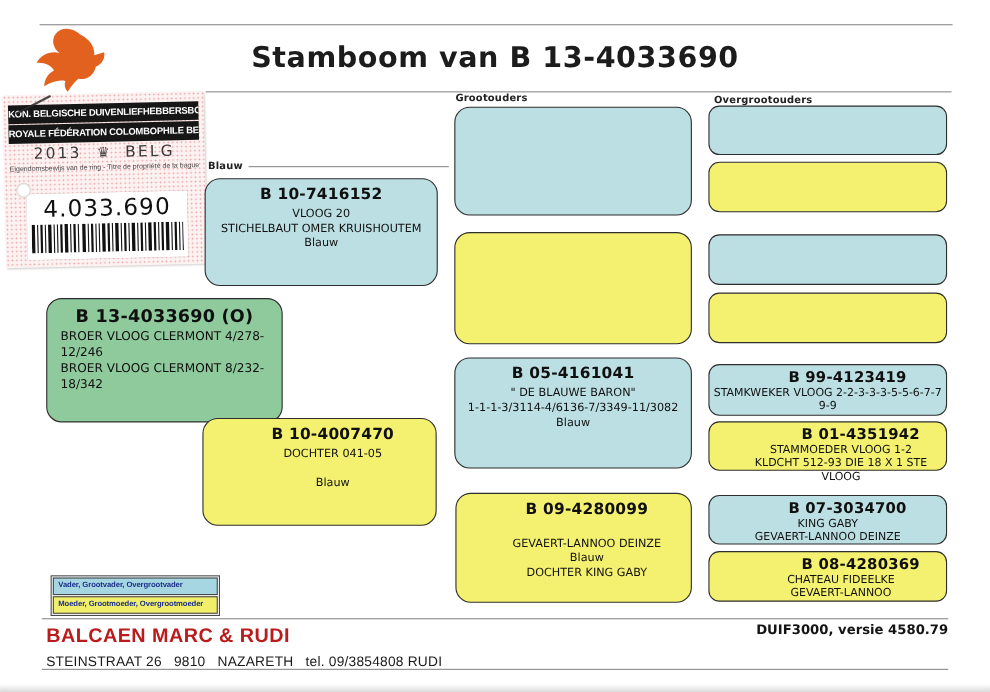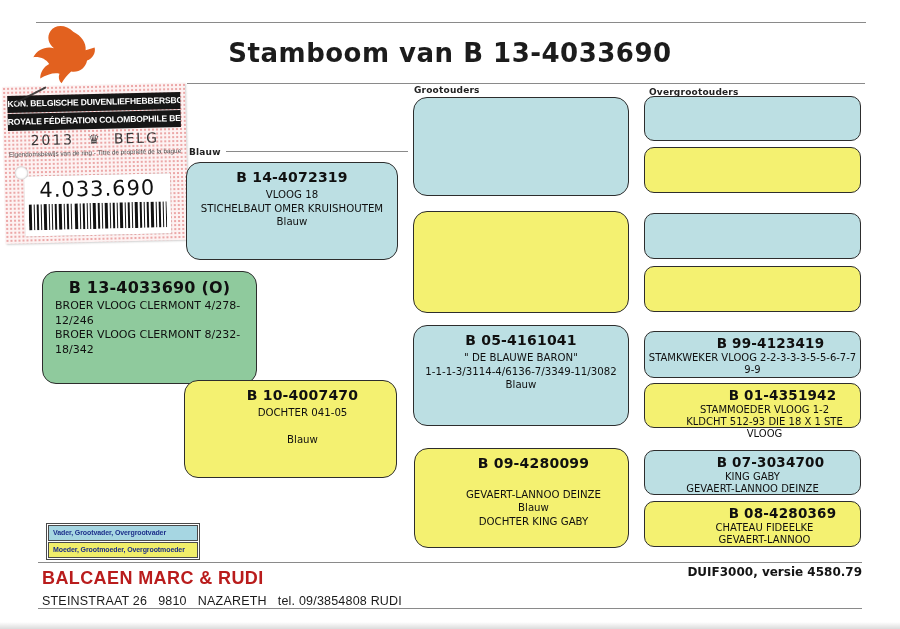--- a/index.html
+++ b/index.html
@@ -180,22 +180,22 @@
     <div class="hole-punch"></div>
     <div class="pen-stroke"></div>
   </div>
 
   <div class="gen-label" style="left:189px;top:147px;">Blauw</div>
   <div class="hline" style="top:151px;left:226px;width:182px;"></div>
   <div class="gen-label" style="left:414px;top:85px;">Grootouders</div>
   <div class="gen-label" style="left:649px;top:87px;">Overgrootouders</div>
 
   <div class="pbox blue" style="left:186px;top:162px;width:212px;height:98px;">
-    <div class="pbox-title">B 14-4072319</div>
-    <div class="pbox-body">VLOOG 18
+    <div class="pbox-title">B 10-7416152</div>
+    <div class="pbox-body">VLOOG 20
 STICHELBAUT OMER KRUISHOUTEM
 Blauw</div>
   </div>
 
   <div class="pbox green subject" style="left:42px;top:271px;width:215px;height:113px;">
     <div class="pbox-title">B 13-4033690 (O)</div>
     <div class="pbox-body left">BROER VLOOG CLERMONT 4/278-12/246
 BROER VLOOG CLERMONT 8/232-18/342</div>
   </div>
 

